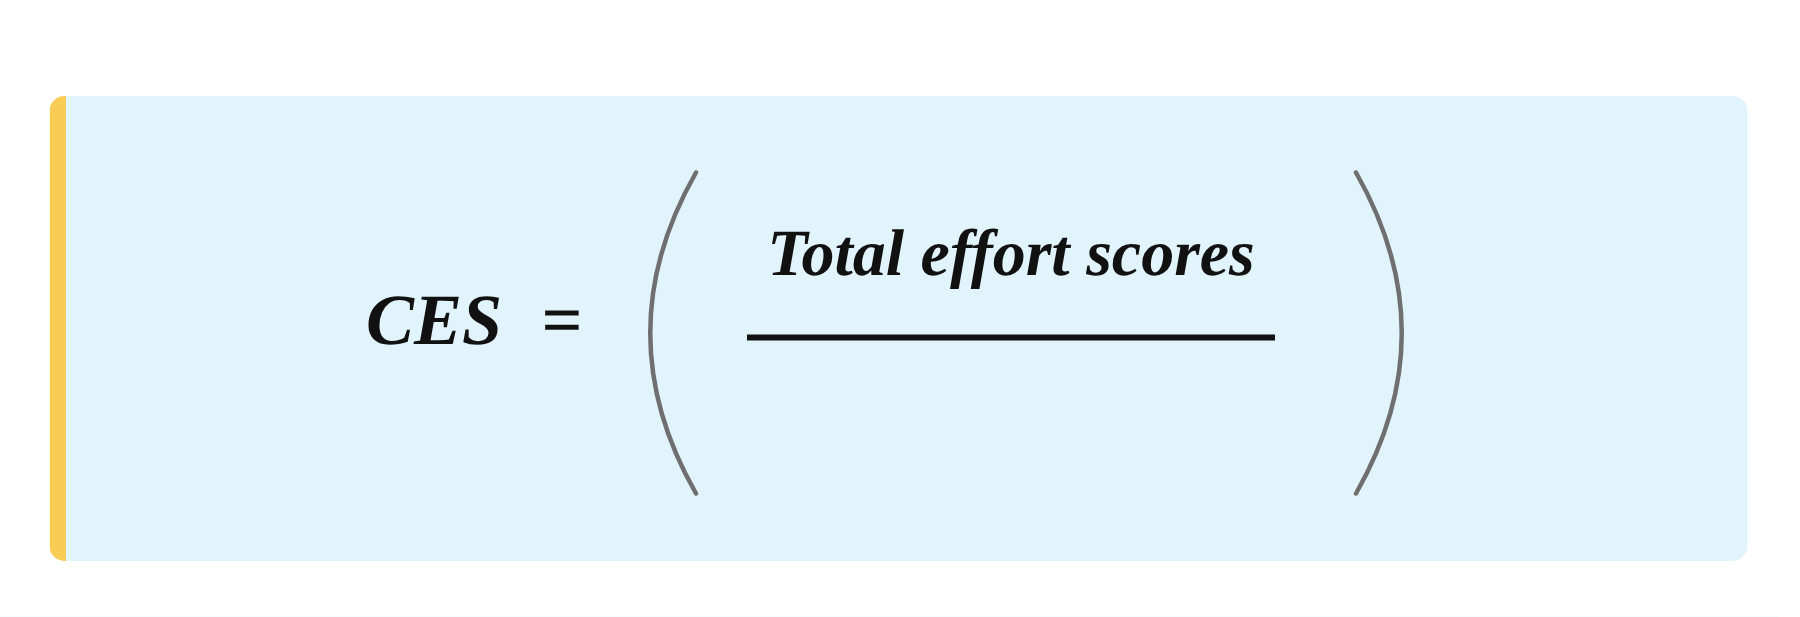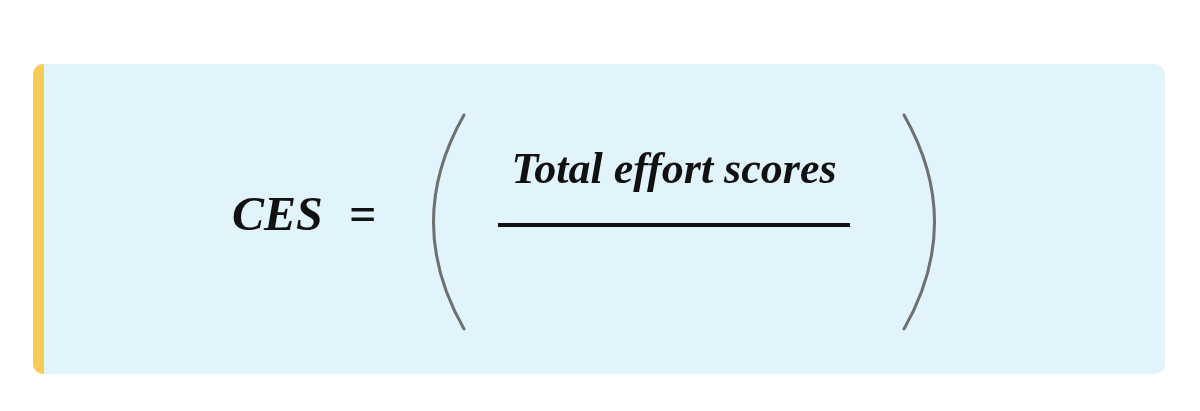--- a/index.html
+++ b/index.html
@@ -33,21 +33,21 @@
     border-radius: 10px;
   }
   .formula-text {
     color: var(--ink);
     font-weight: bold;
     font-style: italic;
     white-space: nowrap;
   }
   .ces-row {
     position: absolute;
-    left: 188px;
+    left: 200px;
     top: 126px;
     font-size: 48px;
     line-height: 1;
   }
   .equals-sign {
     display: inline-block;
     margin-left: 26px;
   }
   .paren {
     position: absolute;

